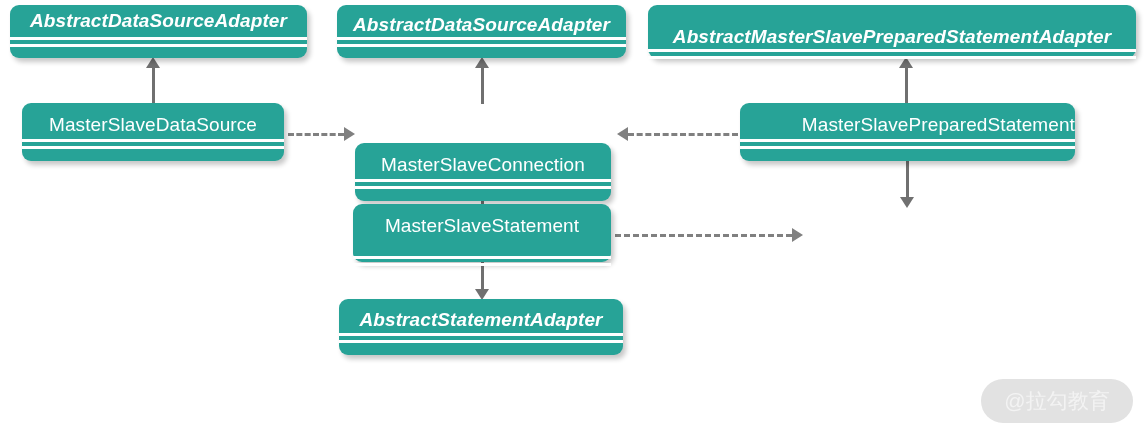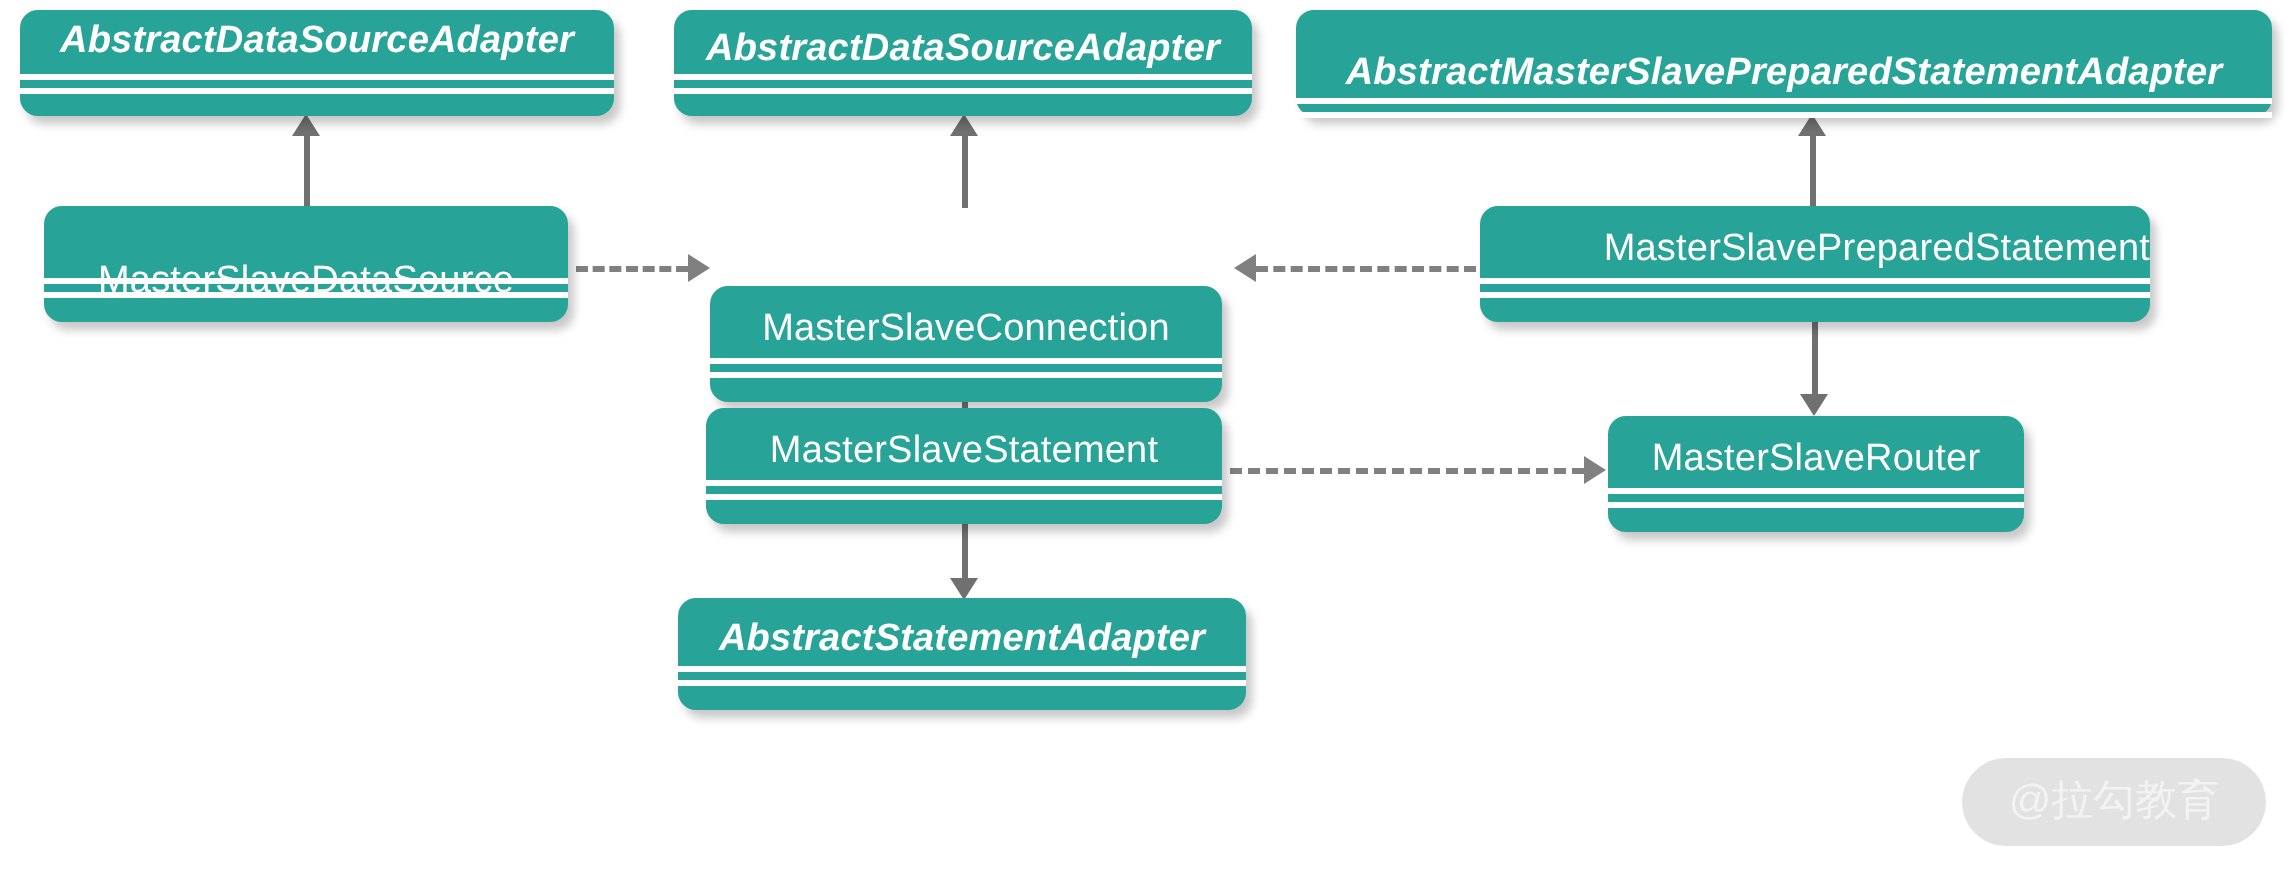--- a/index.html
+++ b/index.html
@@ -139,21 +139,21 @@
 
   <div class="uml-box abstract" style="left:648px; top:5px; width:488px; height:53px;">
     <div class="uml-title" style="height:32px; line-height:32px; padding-top:4px;margin-top:12px;">AbstractMasterSlavePreparedStatementAdapter</div>
     <div class="uml-sep"></div>
     <div class="uml-attrs" style="height:4px;"></div>
     <div class="uml-sep"></div>
     <div class="uml-ops" style="height:7px;"></div>
   </div>
 
   <div class="uml-box" style="left:22px; top:103px; width:262px; height:58px;">
-    <div class="uml-title" style="height:36px; line-height:36px; padding-top:20px;">MasterSlaveDataSource</div>
+    <div class="uml-title" style="height:36px; line-height:36px; padding-top:4px;">MasterSlaveDataSource</div>
     <div class="uml-sep"></div>
     <div class="uml-attrs" style="height:4px;"></div>
     <div class="uml-sep"></div>
     <div class="uml-ops" style="height:8px;"></div>
   </div>
 
   <div class="uml-box" style="left:355px; top:103px; width:256px; height:58px;margin-top:40px;">
     <div class="uml-title" style="height:36px; line-height:36px; padding-top:4px;">MasterSlaveConnection</div>
     <div class="uml-sep"></div>
     <div class="uml-attrs" style="height:4px;"></div>
@@ -163,34 +163,27 @@
 
   <div class="uml-box" style="left:740px; top:103px; width:335px; height:58px;">
     <div class="uml-title" style="height:36px; line-height:36px; padding-top:4px;text-align:right;">MasterSlavePreparedStatement</div>
     <div class="uml-sep"></div>
     <div class="uml-attrs" style="height:4px;"></div>
     <div class="uml-sep"></div>
     <div class="uml-ops" style="height:8px;"></div>
   </div>
 
   <div class="uml-box" style="left:353px; top:204px; width:258px; height:58px;">
-    <div class="uml-title" style="height:36px; line-height:36px; padding-top:4px;">MasterSlaveStatement</div>
-    <div class="uml-sep"></div>
-    <div class="uml-attrs" style="height:4px;"></div>
-    <div class="uml-sep"></div>
-    <div class="uml-ops" style="height:8px;"></div>
-  </div>
-
-  <div class="uml-box" style="left:804px; top:208px; width:208px; height:58px;">
-    <div class="uml-title" style="height:36px; line-height:36px; padding-top:4px;">MasterSlaveRouter</div>
-    <div class="uml-sep"></div>
-    <div class="uml-attrs" style="height:4px;"></div>
-    <div class="uml-sep"></div>
-    <div class="uml-ops" style="height:8px;"></div>
-  </div>
+    <div class="uml-title" style="height:52px; line-height:36px; padding-top:4px;">MasterSlaveStatement</div>
+    <div class="uml-sep"></div>
+    <div class="uml-attrs" style="height:4px;"></div>
+    <div class="uml-sep"></div>
+    <div class="uml-ops" style="height:8px;"></div>
+  </div>
+
 
   <div class="uml-box abstract" style="left:339px; top:299px; width:284px; height:56px;">
     <div class="uml-title" style="height:34px; line-height:34px; padding-top:4px;">AbstractStatementAdapter</div>
     <div class="uml-sep"></div>
     <div class="uml-attrs" style="height:4px;"></div>
     <div class="uml-sep"></div>
     <div class="uml-ops" style="height:8px;"></div>
   </div>
 
   <div class="edge-line-v" style="left:152px; top:66px; height:38px;"></div>

